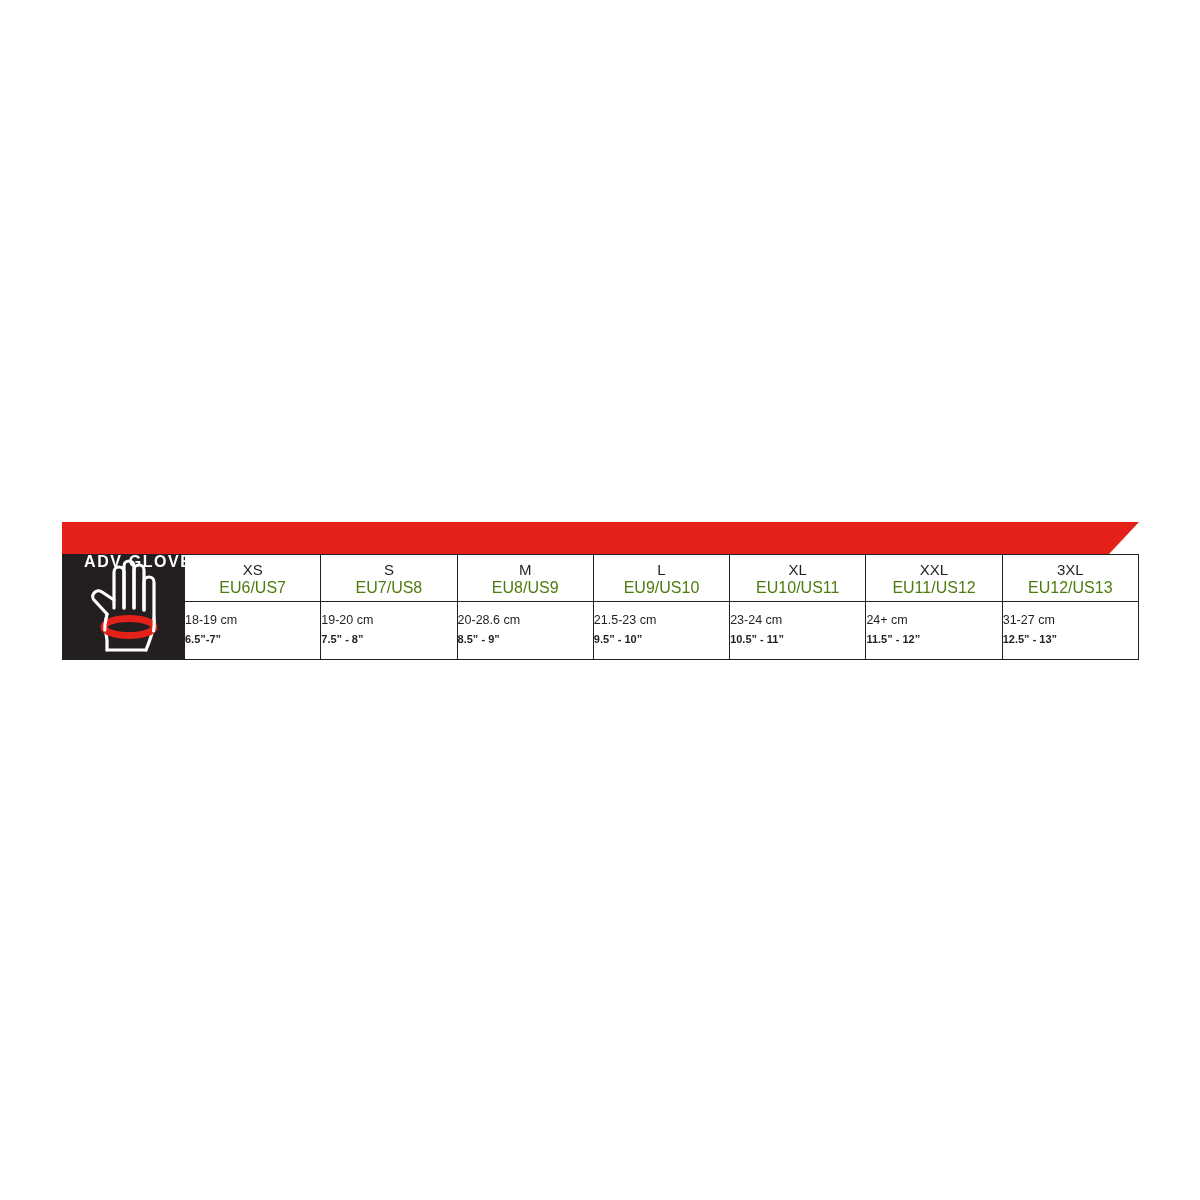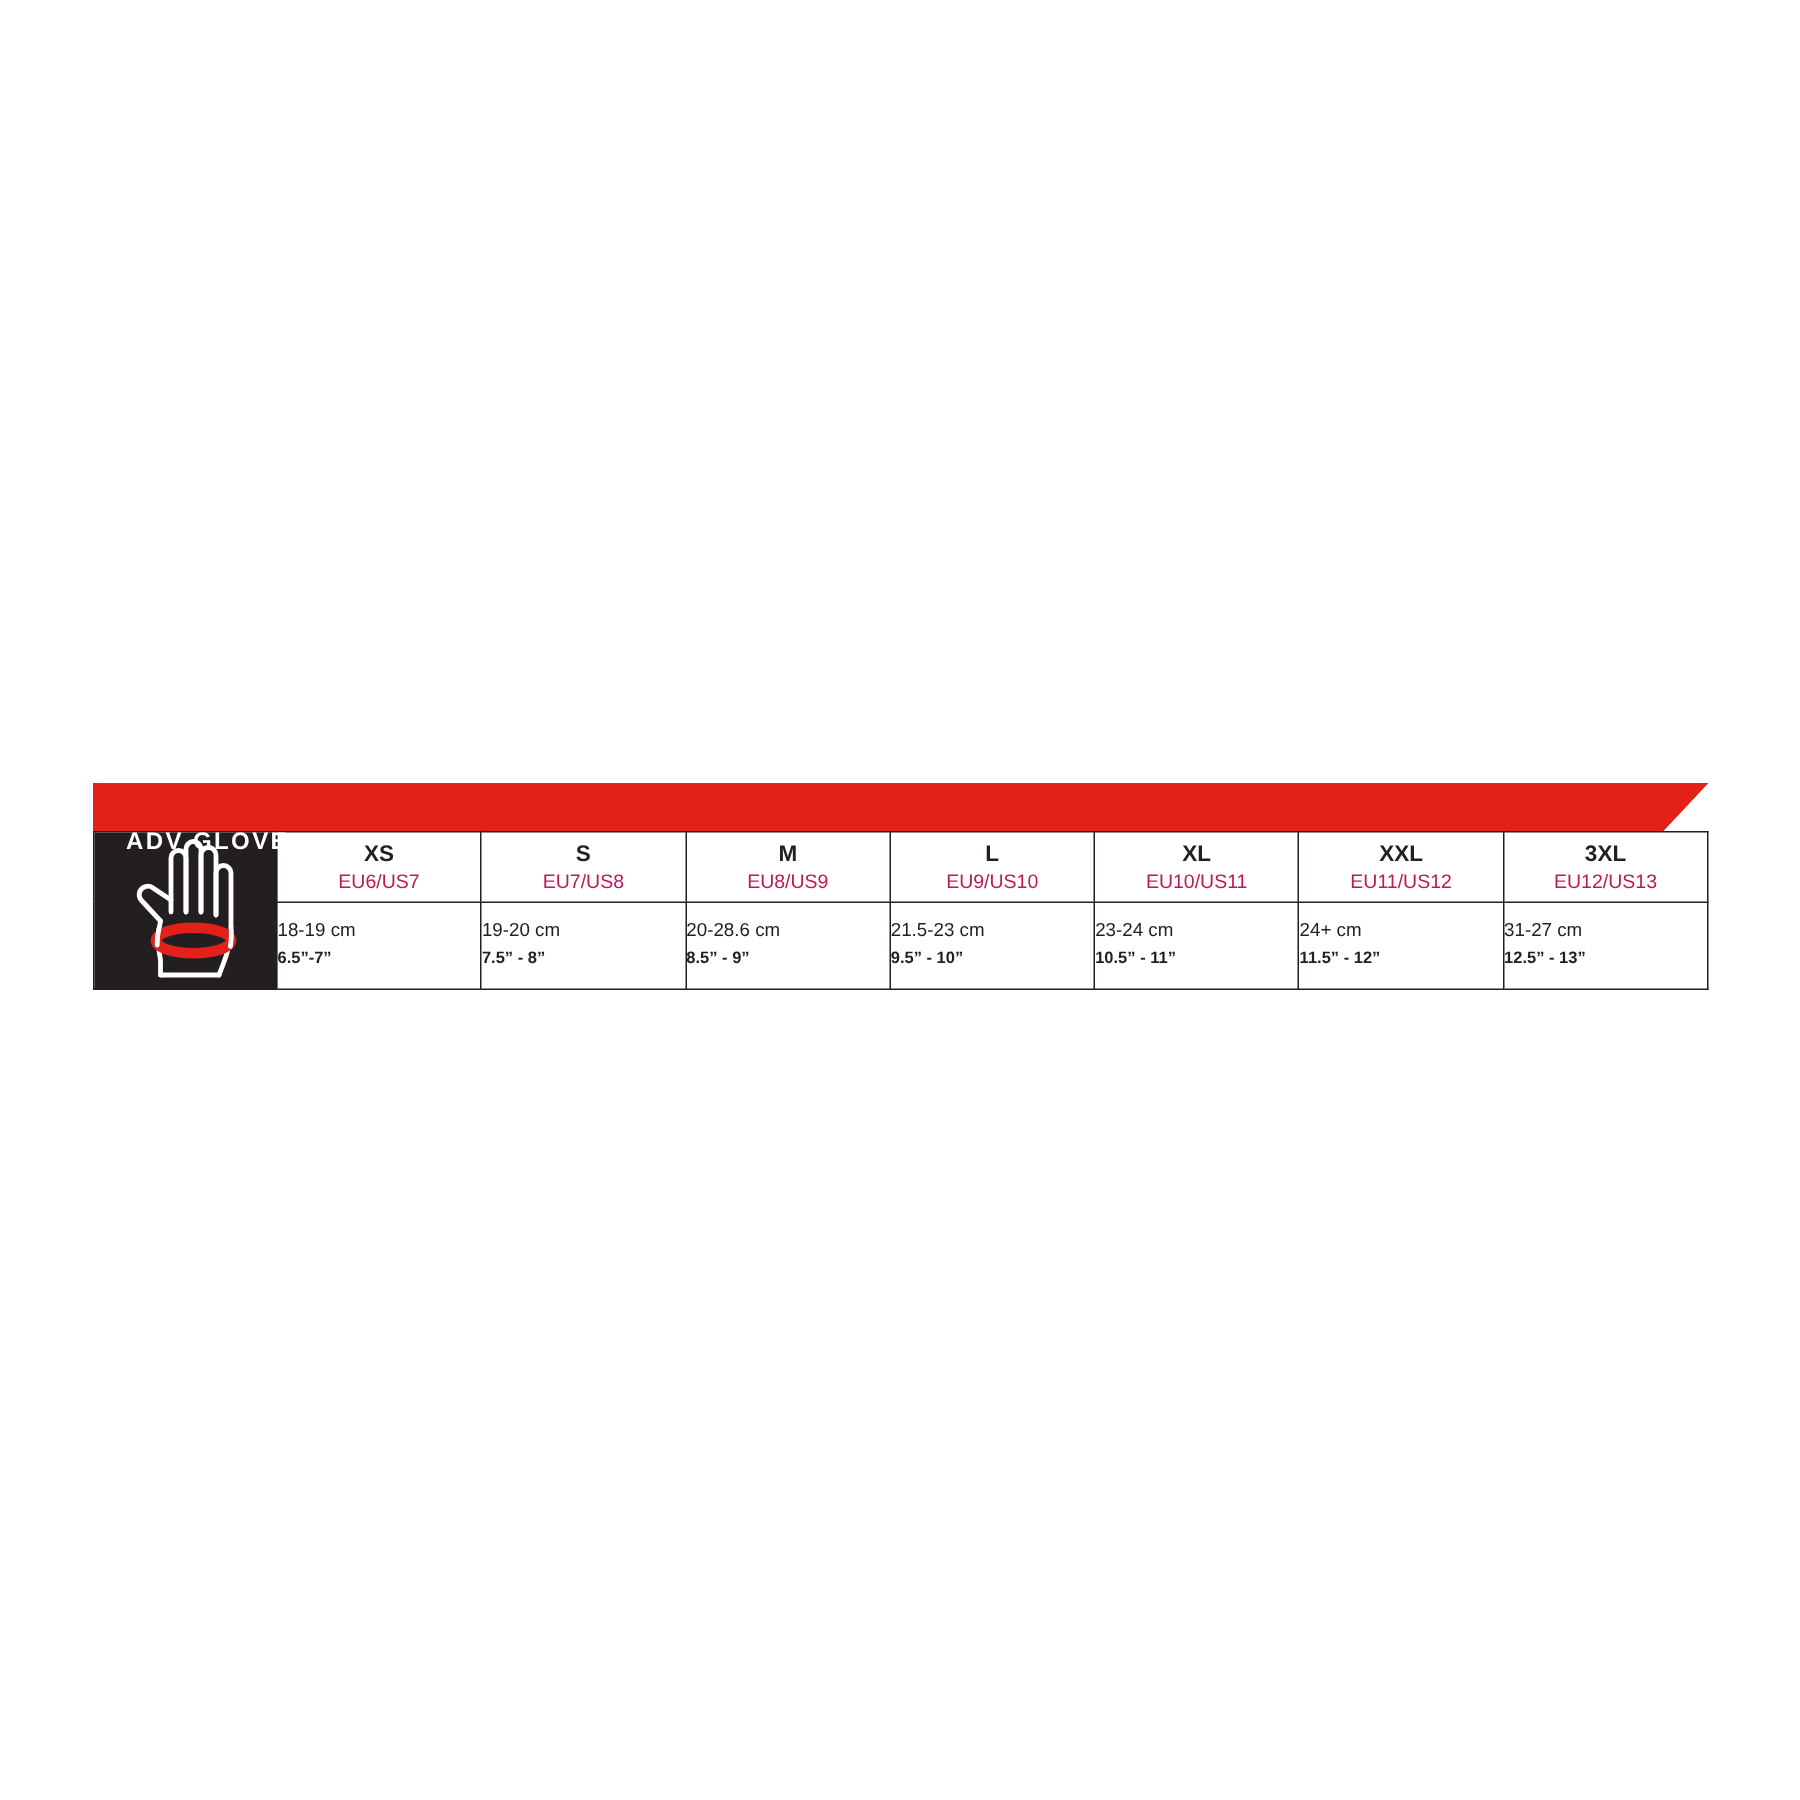--- a/index.html
+++ b/index.html
@@ -80,26 +80,26 @@
   td.size-cell {
     height: 40px;
     text-align: center;
     background: #ffffff;
   }
   .size-name {
     display: block;
     font-size: 15px;
     color: #231f20;
     line-height: 19px;
-    font-weight: bold;
+    font-weight: normal;
   }
   .size-code {
     display: block;
-    font-size: 13px;
-    color: #be185d;
+    font-size: 16px;
+    color: #4d7c0f;
     line-height: 17px;
   }
 
   
   td.meas-cell {
     height: 50px;
     text-align: left;
     background: #ffffff;
   }
   .meas-cm {

